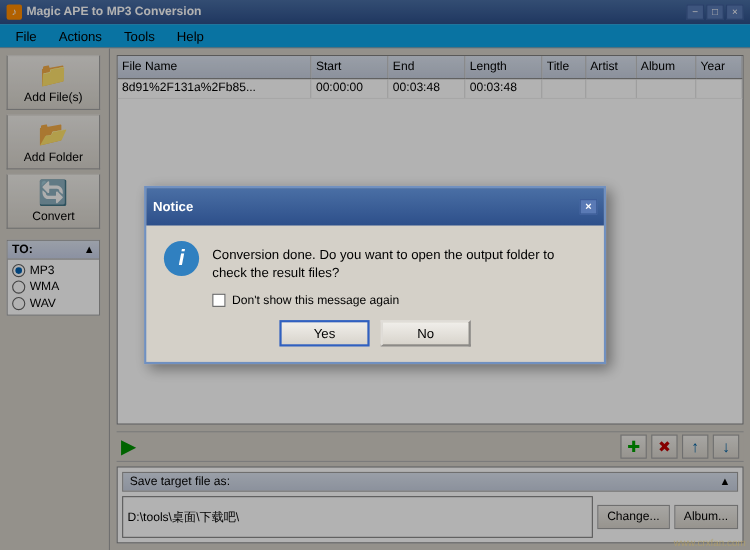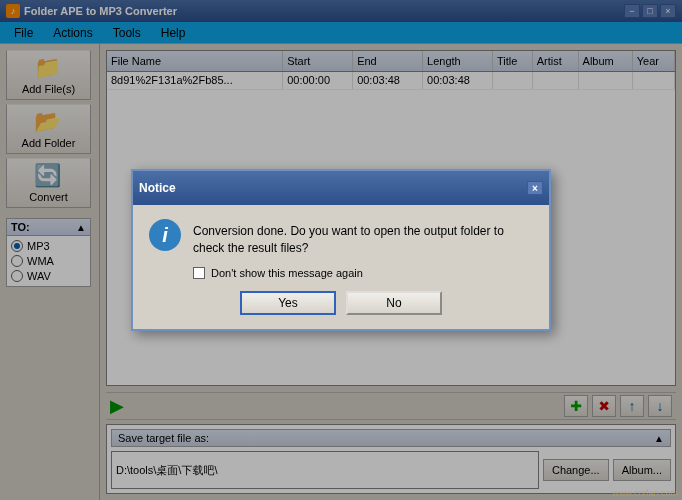--- a/index.html
+++ b/index.html
@@ -376,21 +376,21 @@
       background: white;
       flex-shrink: 0;
     }
     .notice-buttons {
       display: flex;
       justify-content: center;
       gap: 10px;
       padding-bottom: 4px;
     }
     .dialog-btn {
-      width: 96px;
+      width: 82px;
       height: 24px;
       background: linear-gradient(to bottom, #f0eeea, #d8d4cc);
       border: 2px outset #e0ddd8;
       cursor: pointer;
       font-size: 12px;
       display: flex;
       align-items: center;
       justify-content: center;
     }
     .dialog-btn.default {
@@ -406,21 +406,21 @@
       z-index: 1000;
       pointer-events: none;
     }
   </style>
 </head>
 <body>
 
 <div class="title-bar">
   <div class="title-bar-left">
     <div class="title-icon">♪</div>
-    <span>Folder APE to MP3 Converter</span>
+    <span>Magic APE to MP3 Conversion</span>
   </div>
   <div class="title-buttons">
     <div class="title-btn">−</div>
     <div class="title-btn">□</div>
     <div class="title-btn close">×</div>
   </div>
 </div>
 
 <div class="menu-bar">
   <span class="menu-item">File</span>

